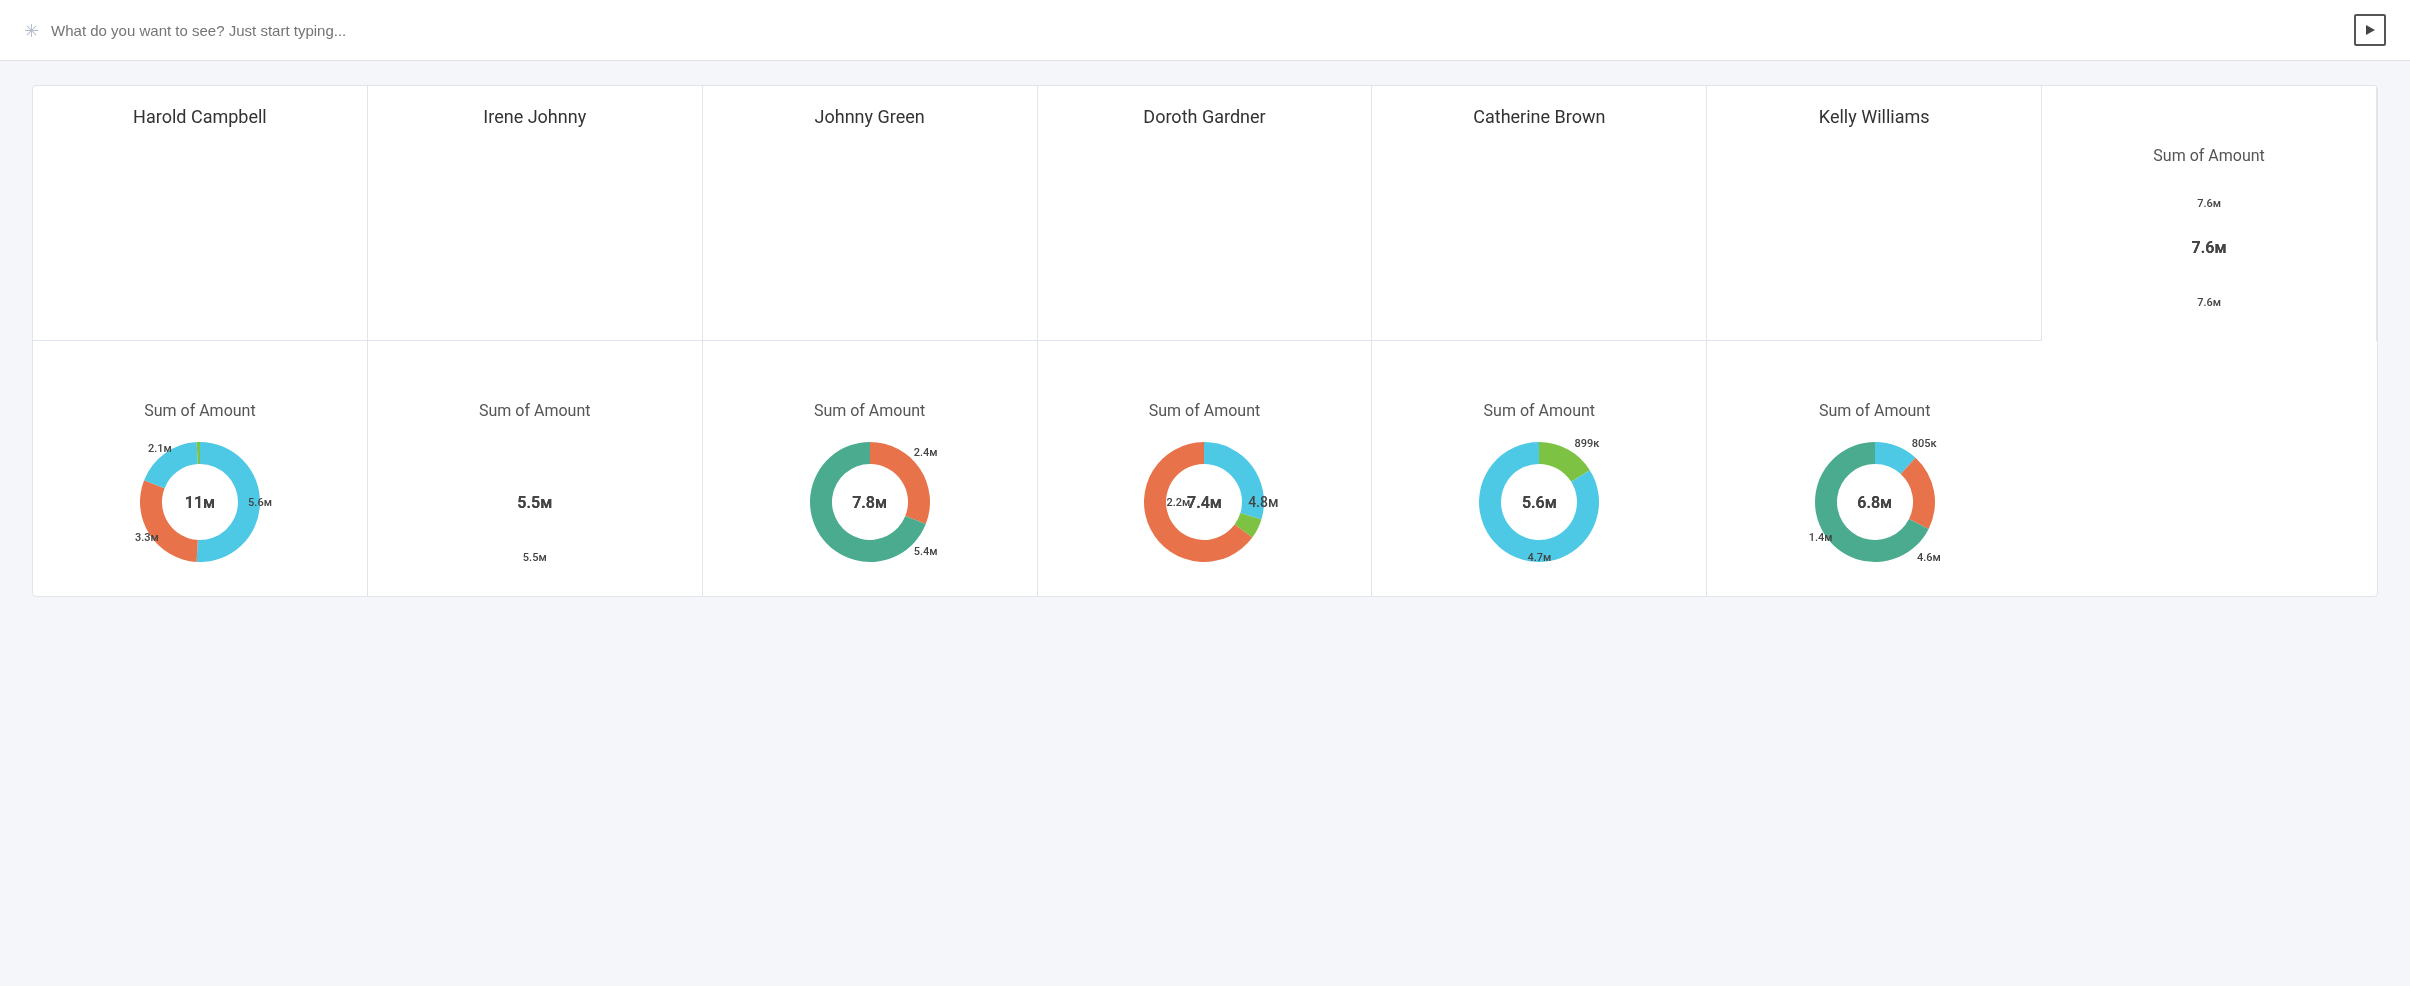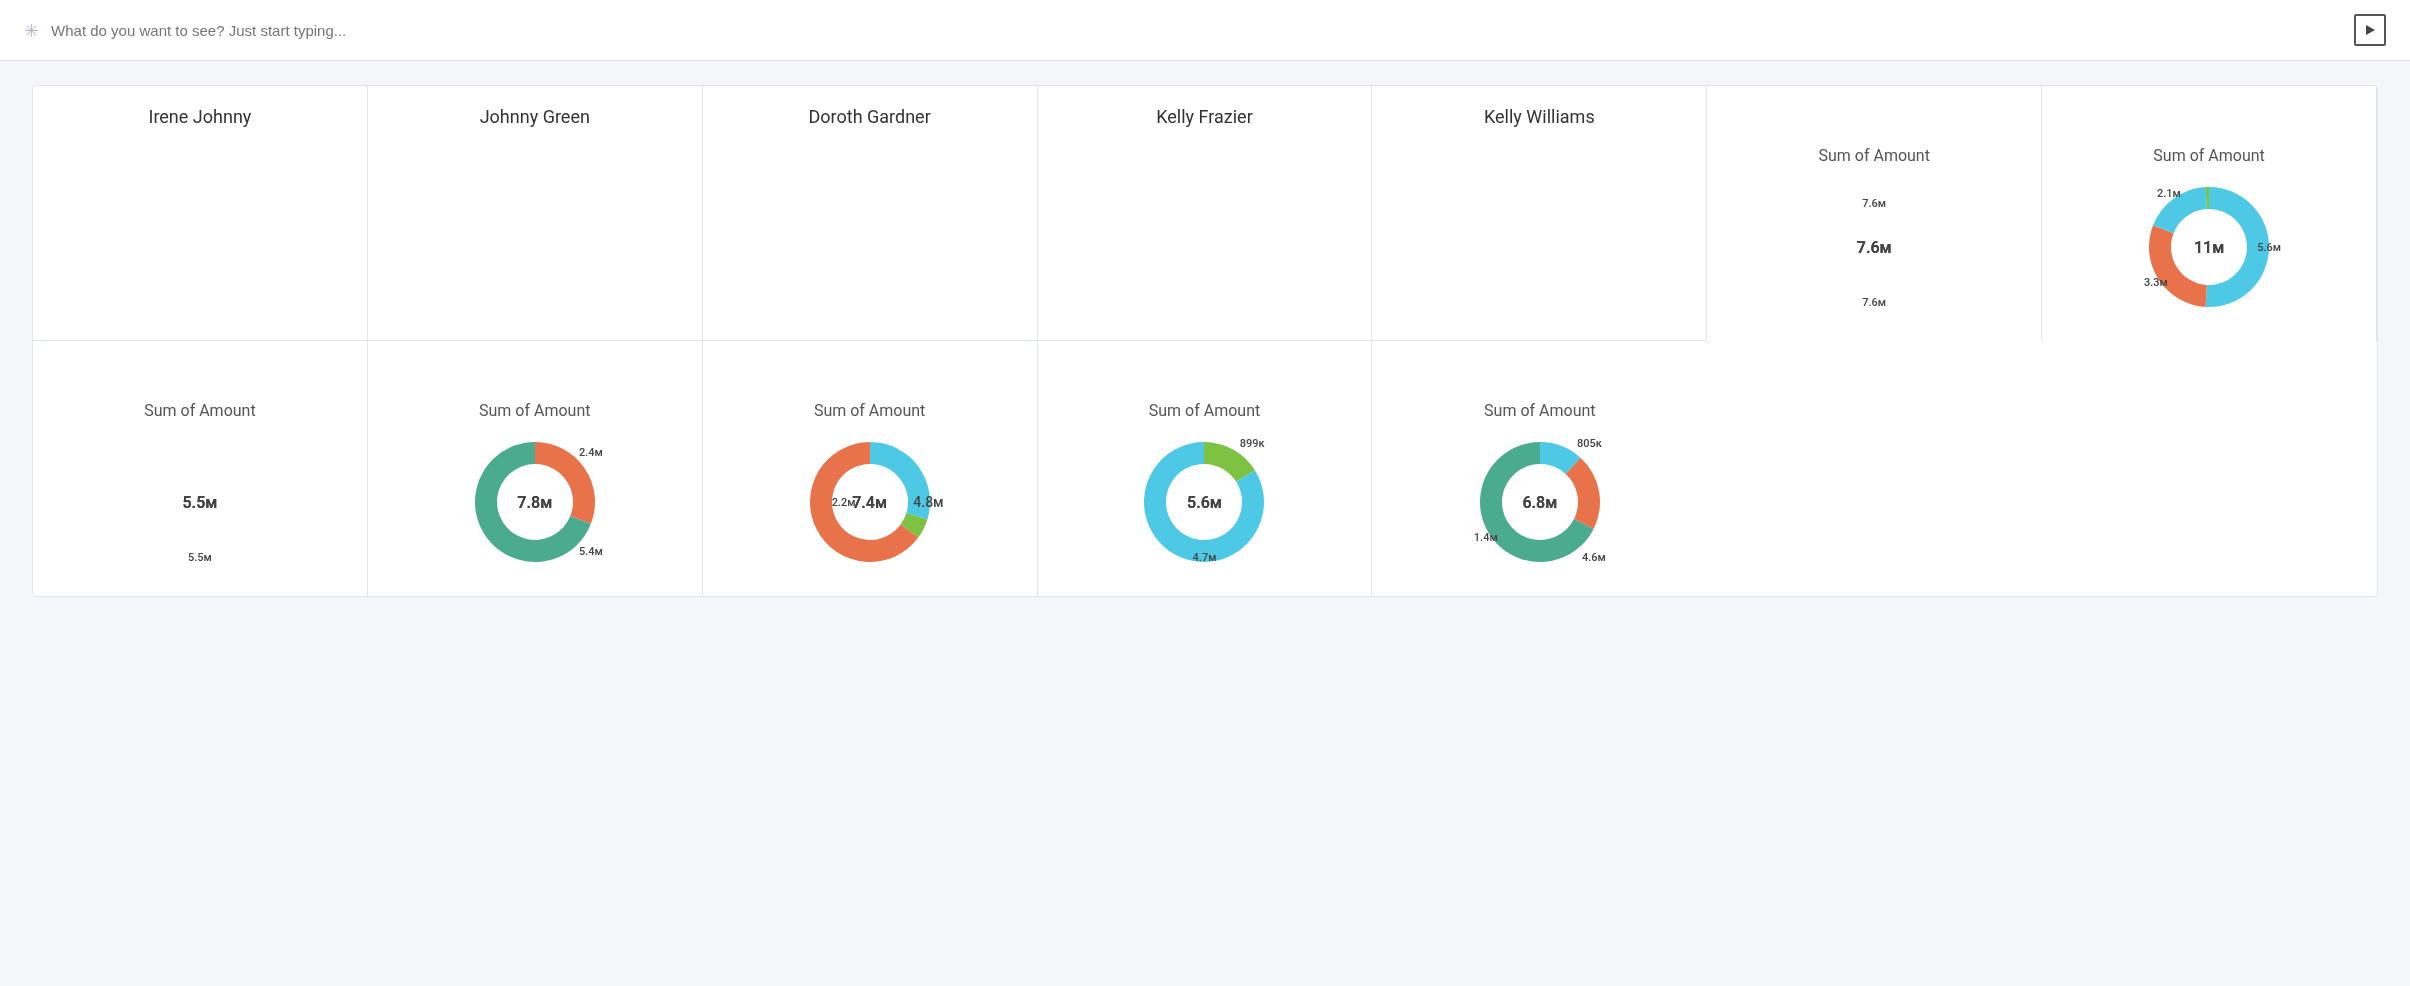--- a/index.html
+++ b/index.html
@@ -128,24 +128,25 @@
   <input class="search-input" type="text" placeholder="What do you want to see? Just start typing..." style="">
   <div class="play-btn">
     <svg viewBox="0 0 12 12" fill="none">
       <polygon points="2,1 11,6 2,11" fill="#444"></polygon>
     </svg>
   </div>
 </div>
 
 <div class="main-content">
   <div class="grid-table" id="grid-table">
+  <div class="header-cell">Harold Campbell</div>
       <div class="header-cell">Irene Johnny</div>
       <div class="header-cell">Johnny Green</div>
       <div class="header-cell">Doroth Gardner</div>
-      <div class="header-cell">Kelly Frazier</div>
+      <div class="header-cell">Catherine Brown</div>
       <div class="header-cell">Kelly Williams</div>
       <div class="data-cell">
         <div class="sum-label">Sum of Amount</div>
         <div class="donut-container">
     <svg viewBox="0 0 140 140" width="140" height="140" style="transform:rotate(-90deg)">
       <path d="M 130 70 A 60 60 0 1 1 130 69.99999999999999 L 108 69.99999999999999 A 38 38 0 1 0 108 70 Z" fill="#4dc9e6"></path>
     </svg>
   <div class="donut-center">7.6м</div><span style="position:absolute;font-size:11px;font-weight:500;color:#444;white-space:nowrap;top:20px;left:50%;transform:translateX(-50%);">7.6м</span><span style="position:absolute;font-size:11px;font-weight:500;color:#444;white-space:nowrap;bottom:8px;left:50%;transform:translateX(-50%);">7.6м</span><div class="donut-center">7.6м</div></div>
       </div>
       <div class="data-cell">

